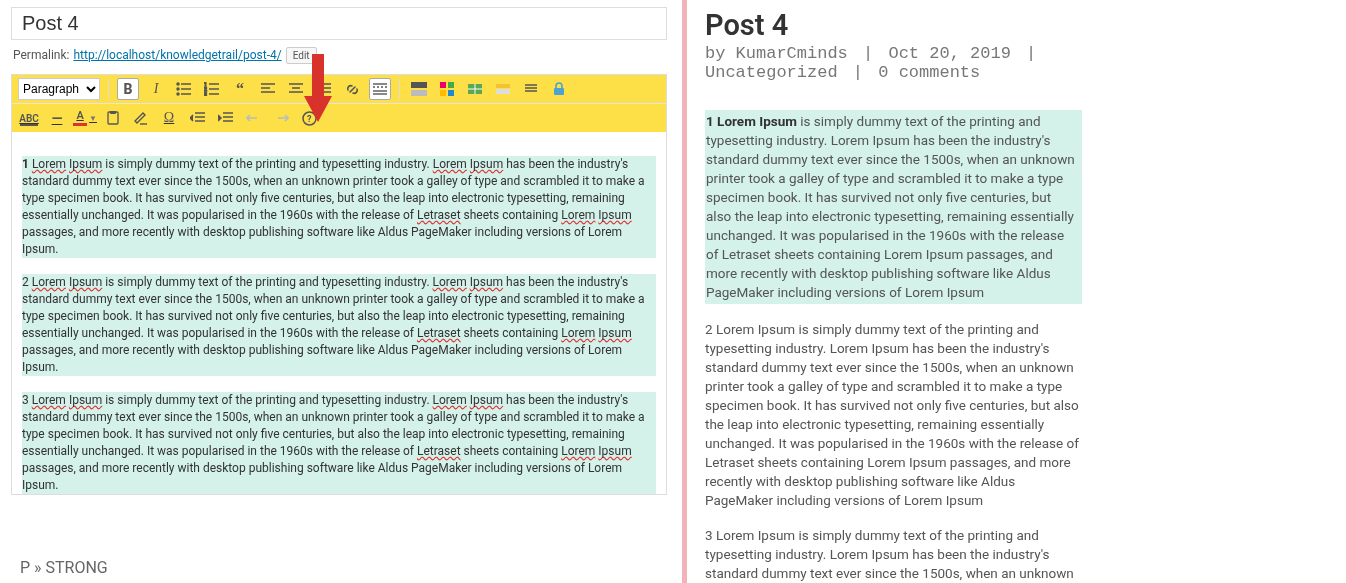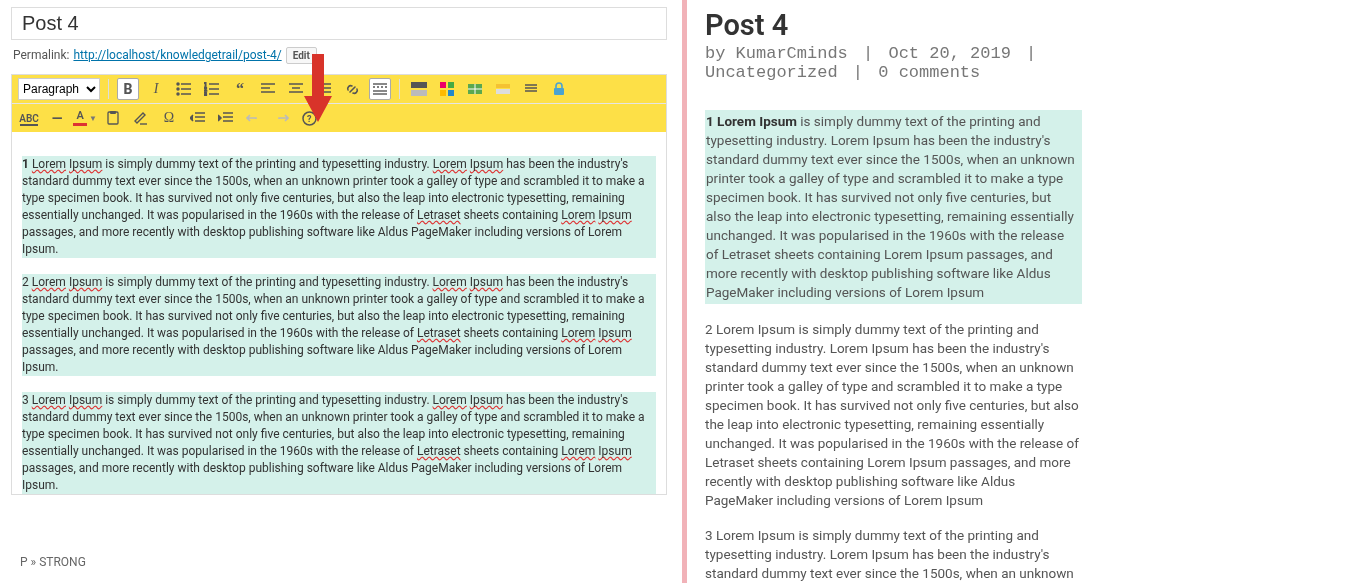--- a/index.html
+++ b/index.html
@@ -17,33 +17,33 @@
 
   .title-input {
     width:656px; height:33px; font-size:20px; padding:4px 10px; border:1px solid #ddd; background:#fff; color:#333;
   }
   .permalink-row {
     display:flex; align-items:center; gap:4px; font-size:12px; color:#555; margin:6px 2px 10px 2px; height:18px;
   }
   .permalink-label { color:#555; }
   .permalink-url { color:#0073aa; text-decoration:underline; }
   .edit-btn {
-    font-size:10px; border:1px solid #ccc; background:#f7f7f7; color:#555; padding:2px 6px; border-radius:2px; cursor:pointer;font-weight:bold;
+    font-size:10px; border:1px solid #ccc; background:#f7f7f7; color:#555; padding:2px 6px; border-radius:2px; cursor:pointer;
   }
 
   .media-row { display:flex; gap:6px; margin-bottom:12px; }
   .media-btn, .download-btn {
     display:flex; align-items:center; gap:6px; border:1px solid #0073aa; color:#0073aa; background:#fff; padding:4px 10px; font-size:12px; cursor:pointer; border-radius:2px;
   }
 
   .toolbar {
     width:656px; border:1px solid #ddd; border-bottom:none; background:#fde047;
   }
   .tb-row { display:flex; align-items:center; gap:6px; padding:3px 6px; border-bottom:1px solid #e5e5e5; }
-  .tb-row:last-child { border-bottom:none; }
+  .tb-row:last-child { border-bottom:none;text-decoration:underline; }
   .format-select {
     width:82px; height:22px; font-size:12px; border:1px solid #ccc; background:#fff;
   }
   .tb-btn {
     width:22px; height:22px; display:flex; align-items:center; justify-content:center; color:#555; cursor:pointer; border-radius:2px; font-size:14px;
   }
   .tb-btn.boxed { border:1px solid #aaa; background:#fff; }
   .tb-btn.disabled { color:#bbb; }
   .tb-sep { width:1px; height:20px; background:#ddd; margin:0 2px; }
   .abc { position:relative; font-size:10px; font-weight:600; }
@@ -56,21 +56,21 @@
   .editor-scroll { position:absolute; inset:0; overflow:hidden; padding:24px 10px 0 10px; font-size:12px; line-height:17px; color:#333; }
   .para { margin:0 0 16px 0; }
   .hl-green { background: #d4f1ea; }
   .squig {
     text-decoration: underline wavy #d33;
     text-decoration-skip-ink: none;
   }
   .strong1 { font-weight:700; }
 
   .status-bar {
-    position:absolute; bottom:14px; left:20px; font-size:12px; color:#666;
+    position:absolute; bottom:6px; left:20px; font-size:16px; color:#666;
   }
 
   .big-arrow {
     position:absolute; left:298px; top:54px; width:40px; height:70px; pointer-events:none;
   }
 
   
   .post-title { font-size:29px; font-weight:600; color:#333; margin:8px 0 2px 0; }
   .meta-line { font-size:17px; color:#777; margin-bottom:28px;font-family:Liberation Mono, monospace; }
   .meta-sep { margin:0 5px; }

